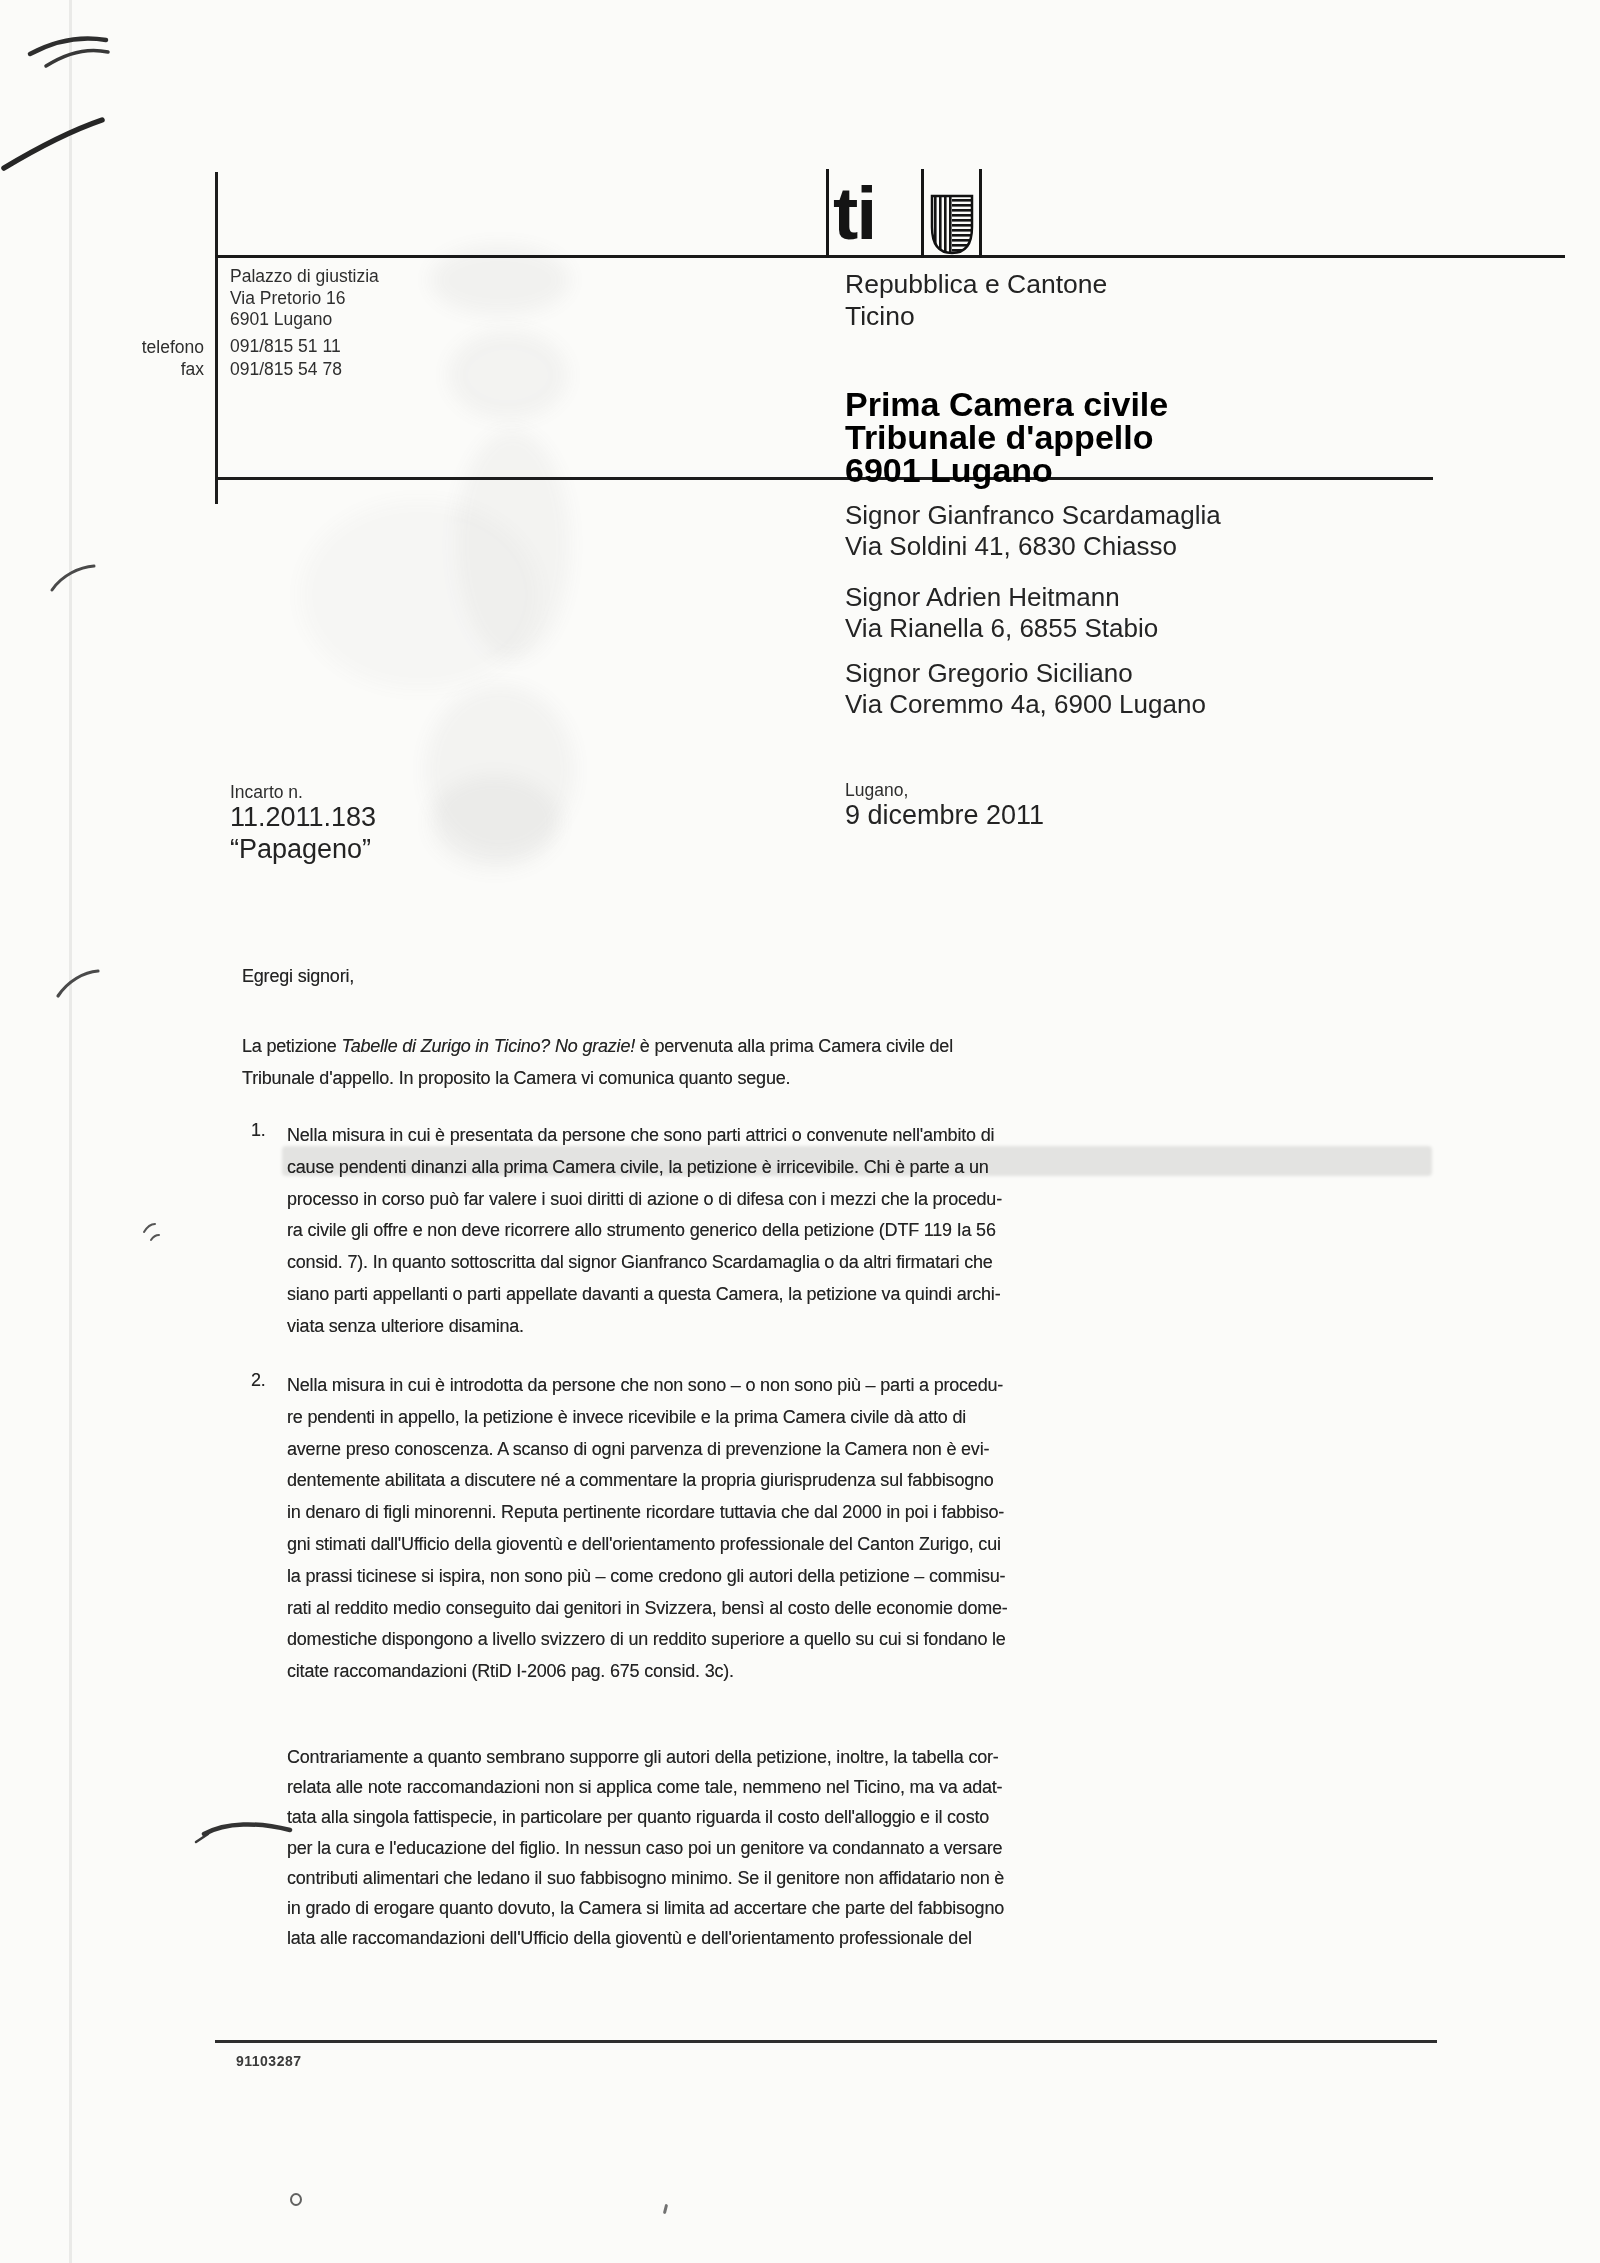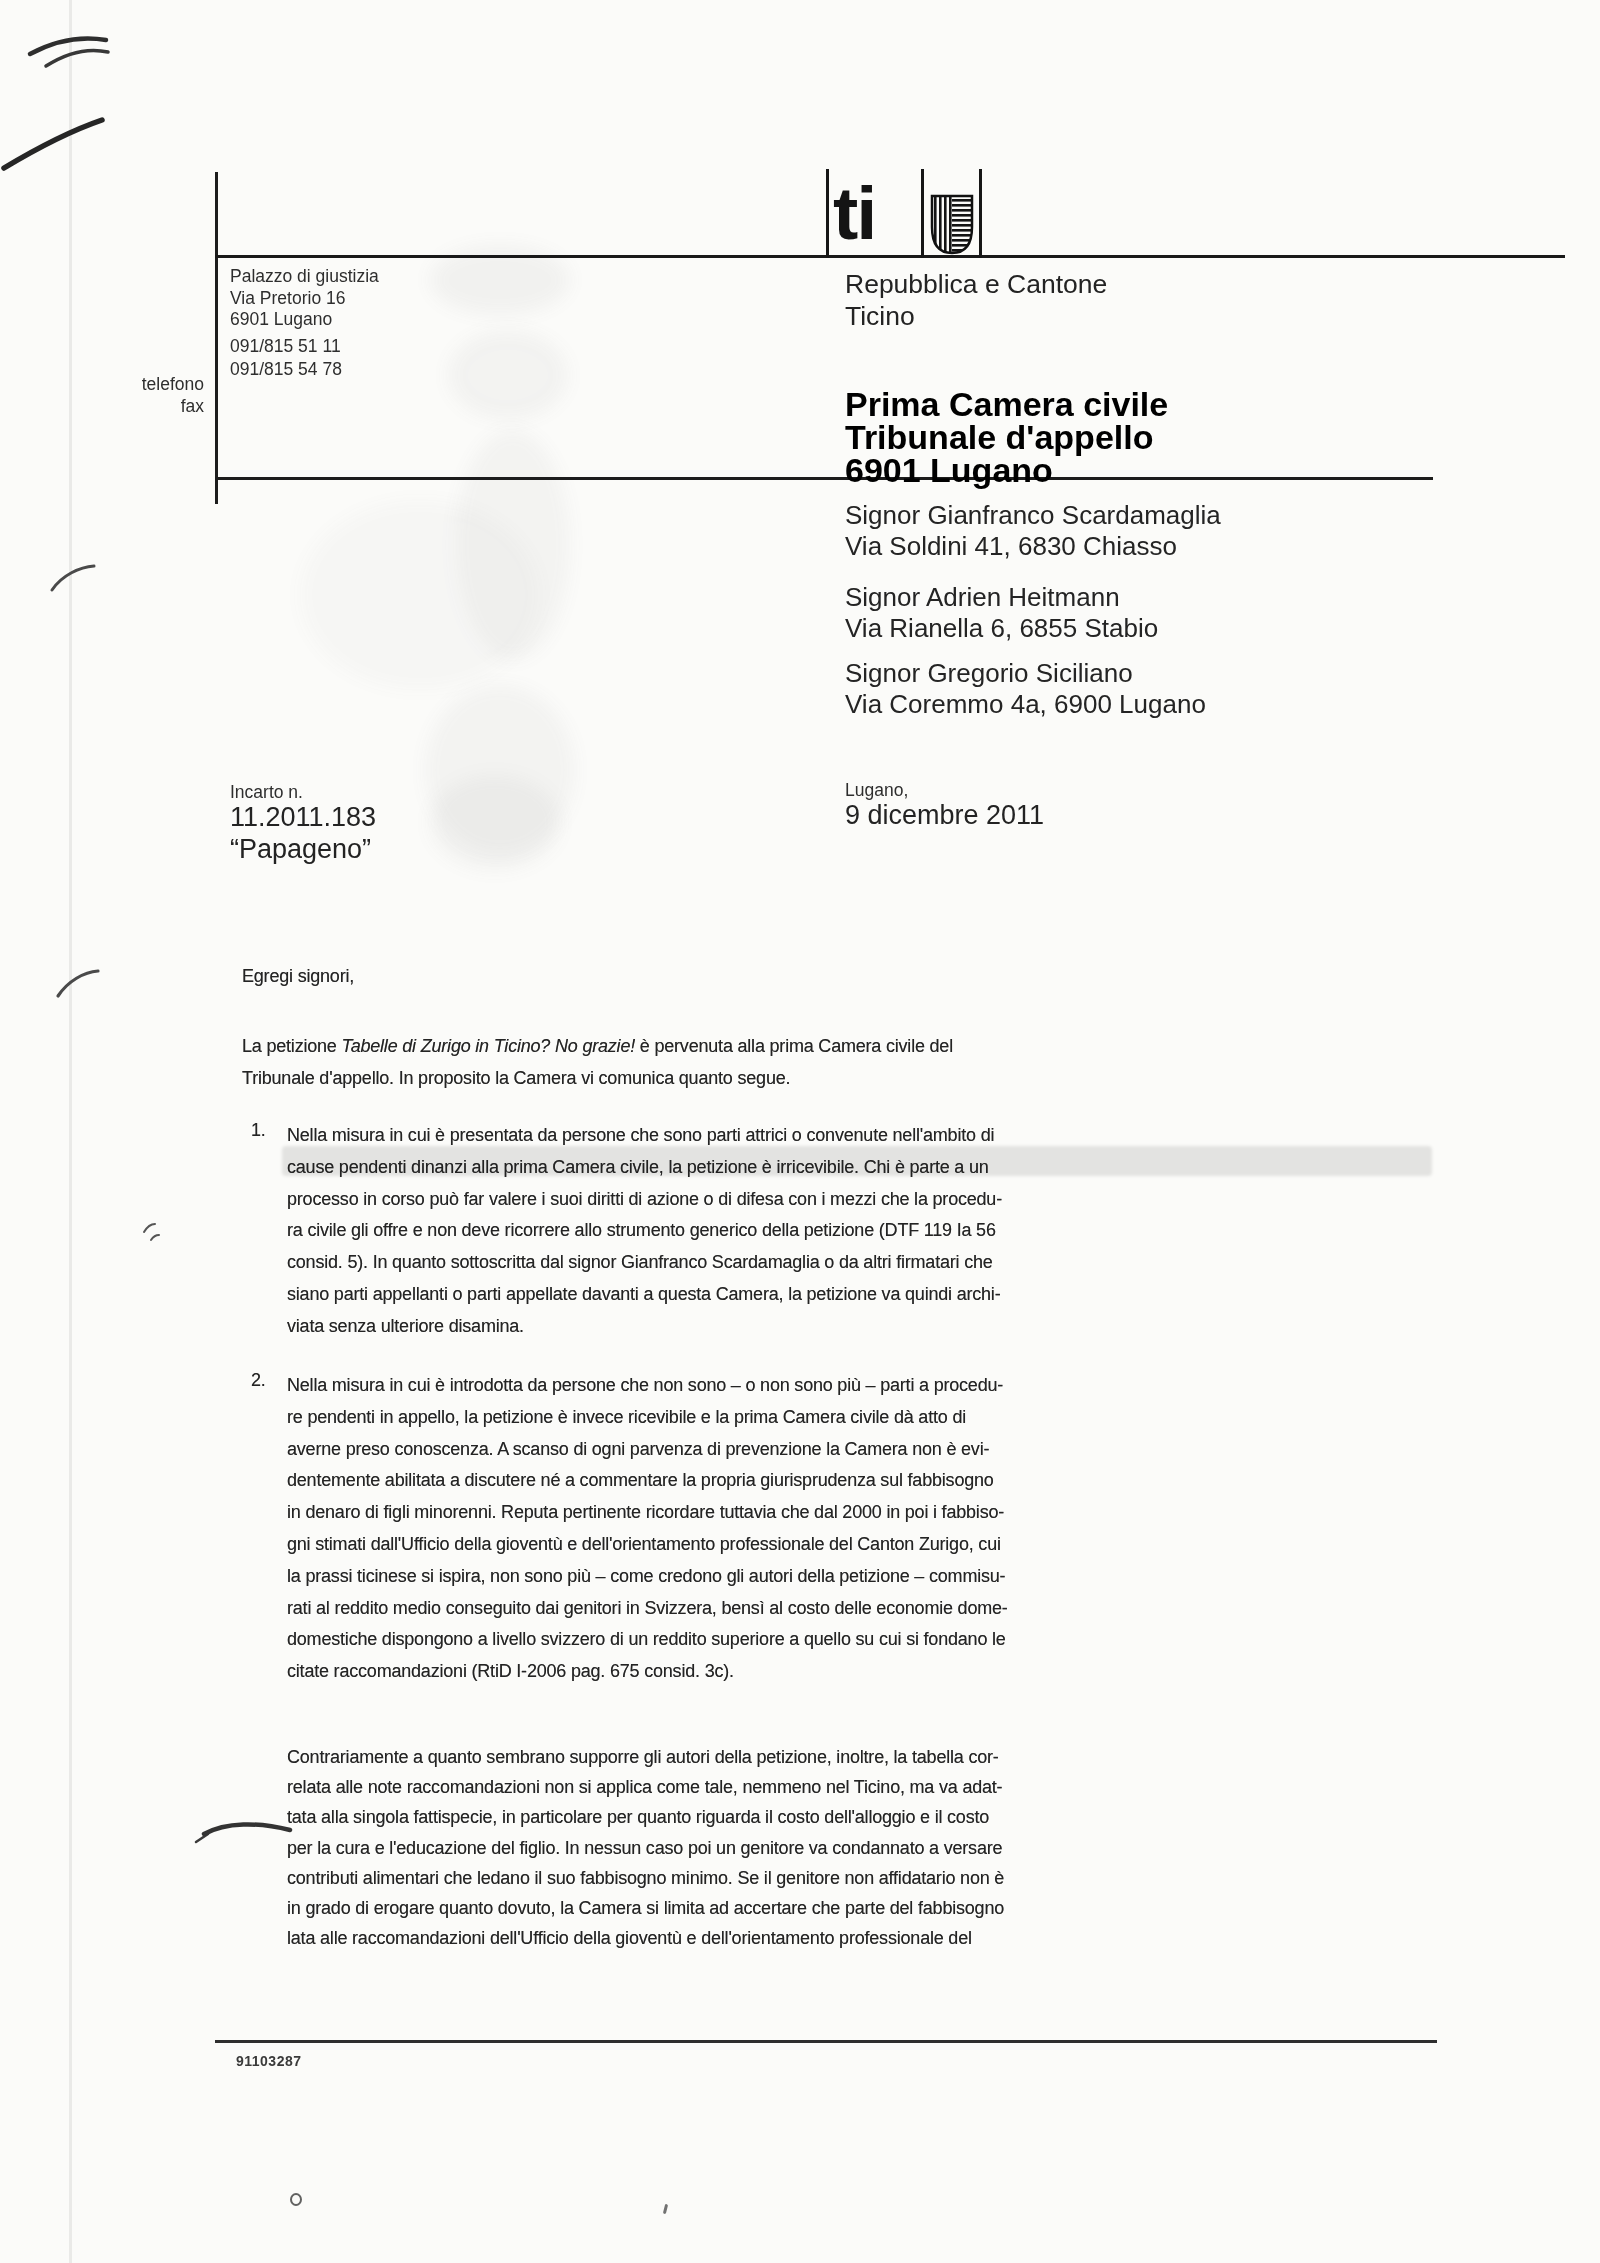--- a/index.html
+++ b/index.html
@@ -26,21 +26,21 @@
   .hr2{left:215px;top:477px;width:1218px;height:3px;background:#1c1c1c;}
   .hr-footer{left:215px;top:2040px;width:1222px;height:3px;background:#2e2e2e;}
   .logo-bar{top:169px;width:3px;height:89px;background:#161616;}
   .bar-a{left:826px;} .bar-b{left:921px;} .bar-c{left:979px;}
 
   .logo-ti{left:833px;top:176px;font-size:76px;line-height:1;font-weight:bold;letter-spacing:-2px;color:#141414;transform:scaleY(0.97);}
   .shield{left:929px;top:194px;}
 
   
   .sender{left:230px;top:266px;font-size:17.5px;line-height:21.5px;color:#2e2e2e;}
-  .contact-label{width:116px;text-align:right;left:88px;font-size:17.5px;color:#2e2e2e;margin-top:37px;}
+  .contact-label{width:116px;text-align:right;left:88px;font-size:17.5px;color:#2e2e2e;}
   .contact-value{left:230px;font-size:17.5px;color:#2e2e2e;}
   .lbl-phone{top:337px;} .val-phone{top:336px;}
   .lbl-fax{top:359px;}   .val-fax{top:359px;}
 
   .canton{left:845px;top:268px;font-size:26.5px;line-height:32px;color:#232323;}
   .office{left:845px;top:388px;font-size:34px;line-height:33px;font-weight:bold;color:#000000;}
 
   .recipient{left:845px;font-size:26px;line-height:31px;color:#242424;}
   .rec-1{top:500px;} .rec-2{top:582px;} .rec-3{top:658px;}
 
@@ -151,21 +151,21 @@
   <div class="tline"><span>La petizione </span><span class="ital">Tabelle di Zurigo in Ticino? No grazie!</span><span> è pervenuta alla prima Camera civile del</span></div>
   <div class="tline">Tribunale d'appello. In proposito la Camera vi comunica quanto segue.</div>
 </div>
 
 <div class="abs bodytext para-num num-1">1.</div>
 <div class="abs bodytext para-lines para-1">
     <div class="tline nowrap">Nella misura in cui è presentata da persone che sono parti attrici o convenute nell'ambito di</div>
     <div class="tline nowrap">cause pendenti dinanzi alla prima Camera civile, la petizione è irricevibile. Chi è parte a un</div>
     <div class="tline nowrap">processo in corso può far valere i suoi diritti di azione o di difesa con i mezzi che la procedu-</div>
     <div class="tline nowrap">ra civile gli offre e non deve ricorrere allo strumento generico della petizione (DTF 119 Ia 56</div>
-    <div class="tline nowrap">consid. 5). In quanto sottoscritta dal signor Gianfranco Scardamaglia o da altri firmatari che</div>
+    <div class="tline nowrap">consid. 7). In quanto sottoscritta dal signor Gianfranco Scardamaglia o da altri firmatari che</div>
     <div class="tline nowrap">siano parti appellanti o parti appellate davanti a questa Camera, la petizione va quindi archi-</div>
     <div class="tline nowrap">viata senza ulteriore disamina.</div>
   </div>
 
 <div class="abs bodytext para-num num-2">2.</div>
 <div class="abs bodytext para-lines para-2">
     <div class="tline nowrap">Nella misura in cui è introdotta da persone che non sono – o non sono più – parti a procedu-</div>
     <div class="tline nowrap">re pendenti in appello, la petizione è invece ricevibile e la prima Camera civile dà atto di</div>
     <div class="tline nowrap">averne preso conoscenza. A scanso di ogni parvenza di prevenzione la Camera non è evi-</div>
     <div class="tline nowrap">dentemente abilitata a discutere né a commentare la propria giurisprudenza sul fabbisogno</div>

